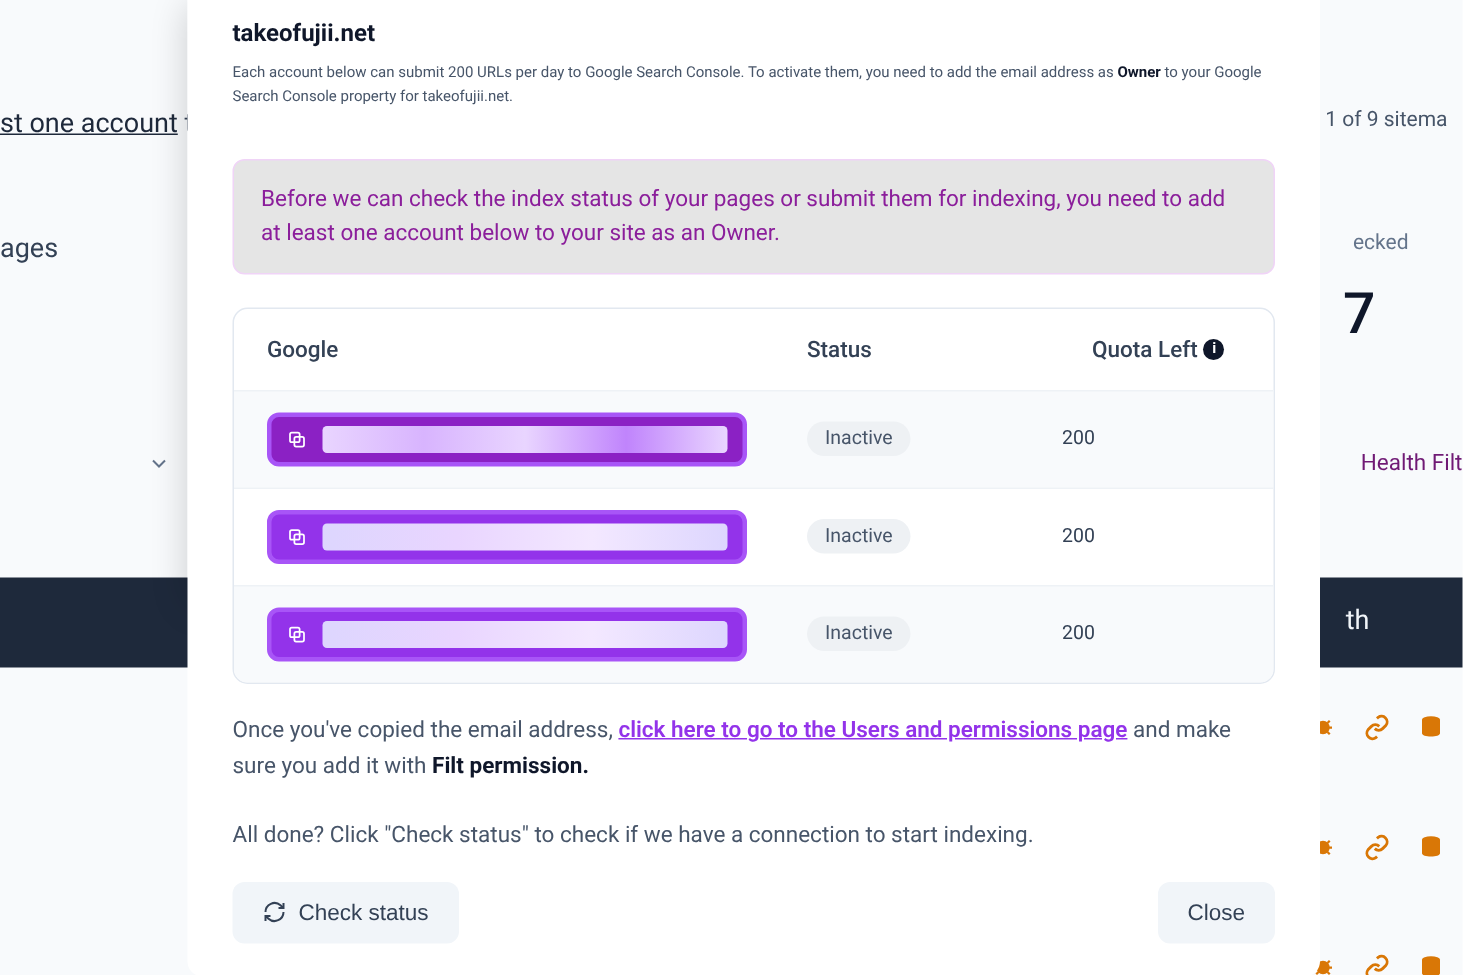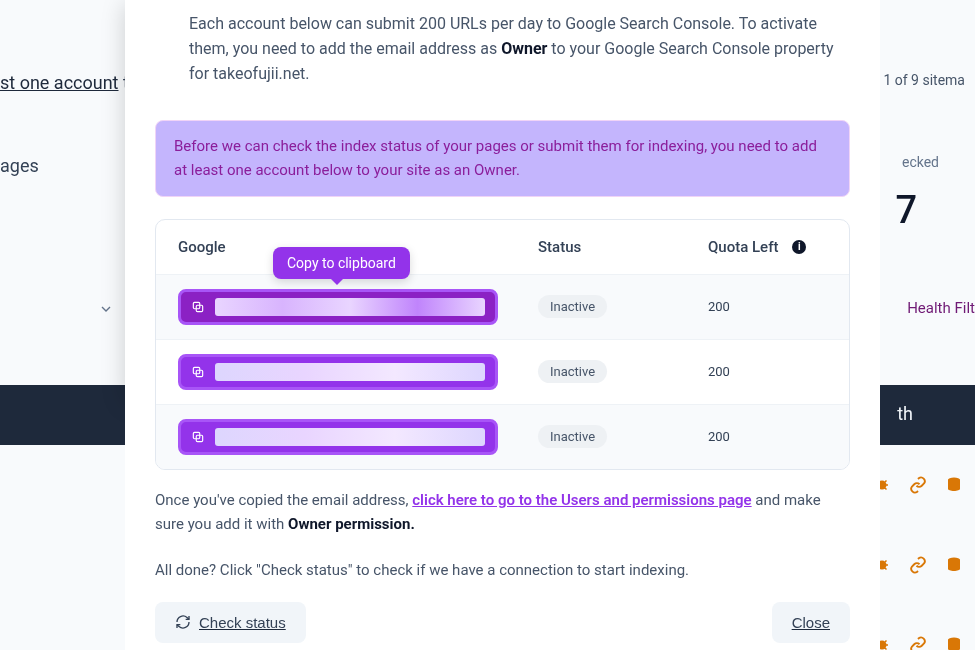--- a/index.html
+++ b/index.html
@@ -14,49 +14,49 @@
   .bg-big { position: absolute; right: 58px; top: 188px; font-size: 38px; font-weight: 500; color: #0f172a; }
   .bg-filter { position: absolute; right: 0; top: 299px; color: #701a75; font-size: 15px; }
   .bg-th { position: absolute; right: 62px; top: 403px; color: #f1f5f9; font-size: 18px; }
   .bg-icons-row { position: absolute; right: 12px; display: flex; gap: 18px; }
   .bg-ico { width: 18px; height: 18px; display: inline-block; }
   .modal-shadow { position: absolute; left: 125px; top: 0; width: 478px; height: 399px; background: rgba(0,0,0,0); box-shadow: 0 4px 24px rgba(0,0,0,0.18); pointer-events: none; border-radius: 0 0 6px 6px; }
 
   .modal { position: absolute; left: 125px; top: 0; width: 755px; background: #fff; border-radius: 0 0 10px 10px; padding-bottom: 22px; }
   .modal-head { padding: 12px 30px 20px 30px; }
   .title { font-size: 16px; font-weight: 700; color: #0f172a; margin-bottom: 10px; }
-  .desc { font-size: 16px; line-height: 1.55; color: #475569; margin-left: 34px; }
+  .desc { font-size: 10px; line-height: 1.55; color: #475569; }
   .desc b { color: #0f172a; font-weight: 700; }
-  .alert { margin: 14px 30px 0 30px; border: 1px solid #f0d4f7; background: #c4b5fd; color: #8b1e9b; border-radius: 8px; padding: 14px 18px; font-size: 15px; line-height: 1.55; }
+  .alert { margin: 14px 30px 0 30px; border: 1px solid #f0d4f7; background: #e5e5e5; color: #8b1e9b; border-radius: 8px; padding: 14px 18px; font-size: 15px; line-height: 1.55; }
 
   .table-wrap { margin: 22px 30px 0 30px; border: 1px solid #e2e8f0; border-radius: 10px; overflow: hidden; background: #fff; }
   .thead, .trow { display: grid; grid-template-columns: 360px 170px 1fr; align-items: center; }
   .thead { padding: 18px 22px; color: #334155; font-size: 15px; font-weight: 500; }
-  .th-quota { display: flex; align-items: center; gap: 14px; }
+  .th-quota { display: flex; align-items: center; gap: 4px; margin-left: 20px; }
   .info-dot { width: 14px; height: 14px; border-radius: 50%; background: #0f172a; color: #fff; font-size: 10px; display: inline-flex; align-items: center; justify-content: center; font-weight: 700; }
   .trow { padding: 14px 22px; border-top: 1px solid #eef2f6; }
   .trow:nth-child(even) { background: #f8fafc; }
 
   .email-chip { position: relative; width: 320px; height: 36px; border-radius: 8px; background: #8b21c4; border: 3px solid #a855f7; display: flex; align-items: center; padding: 0 10px; gap: 10px; }
   .email-chip.alt { background: #9333ea; }
   .copy-ico { width: 14px; height: 14px; color: #fff; flex-shrink: 0; }
   .blur-bar { flex: 1; height: 18px; border-radius: 3px; background: linear-gradient(90deg, #e9d5ff, #d8b4fe, #e9d5ff, #c084fc, #e9d5ff); filter: blur(0.3px); }
   .blur-bar.alt { background: linear-gradient(90deg, #ddd6fe, #e9d5ff, #f3e8ff, #ddd6fe); }
 
   .tooltip { position: absolute; left: 92px; top: -45px; background: #9333ea; color: #fff; font-size: 14px; padding: 8px 14px; border-radius: 8px; white-space: nowrap; box-shadow: 0 3px 10px rgba(0,0,0,0.15); }
   .tooltip::after { content: ""; position: absolute; left: 58px; bottom: -6px; border: 6px solid transparent; border-top-color: #9333ea; border-bottom: none; }
 
   .badge { display: inline-block; background: #eef1f4; color: #475569; font-size: 13px; padding: 4px 12px; border-radius: 12px; }
   .quota-val { color: #334155; font-size: 13px; }
 
   .below { padding: 18px 30px 0 30px; font-size: 15px; line-height: 1.6; color: #475569; }
   .below a { color: #9333ea; font-weight: 600; text-decoration: underline; }
   .below b { color: #0f172a; font-weight: 700; }
 
-  .actions { display: flex; justify-content: space-between; align-items: flex-end; padding: 20px 30px 0 30px; text-decoration: underline; }
+  .actions { display: flex; justify-content: space-between; align-items: flex-end; padding: 20px 30px 0 30px; }
   .btn { display: inline-flex; align-items: center; gap: 8px; background: #f1f5f9; border: none; border-radius: 8px; padding: 12px 20px; font-size: 15px; color: #334155; cursor: pointer; }
   .refresh-ico { width: 16px; height: 16px; }
 
   svg { display: block; }
 </style>
 </head>
 <body>
 
 <div class="bg">
   <div class="bg-text" style="left:0; top:72px;">
@@ -134,39 +134,39 @@
           <path d="M4 5v6c0 1.7 3.6 3 8 3s8-1.3 8-3V5M4 11v6c0 1.7 3.6 3 8 3s8-1.3 8-3v-6"></path>
         </svg>
       </span>
   </div>
 </div>
 
 <div class="modal-shadow"></div>
 
 <div class="modal">
   <div class="modal-head">
+    <div class="title">takeofujii.net</div>
     <p class="desc">
       <span>Each account below can submit 200 URLs per day to Google Search Console. To activate them, you need to add the email address as </span><b>Owner</b><span> to your Google Search Console property for takeofujii.net.</span>
     </p>
   </div>
   <div class="alert">Before we can check the index status of your pages or submit them for indexing, you need to add at least one account below to your site as an Owner.</div>
 
   <div class="table-wrap">
     <div class="thead">
       <div>Google</div>
       <div>Status</div>
       <div class="th-quota">
         <span>Quota Left</span>
         <span class="info-dot">i</span>
       </div>
     </div>
 
     <div class="trow">
       <div class="email-chip">
-        <div class="tooltip">Copy to clipboard</div>
         <span class="copy-ico">
           <svg viewBox="0 0 24 24" fill="none" stroke="currentColor" stroke-width="2">
               <rect x="9" y="9" width="11" height="11" rx="2"></rect>
               <rect x="4" y="4" width="11" height="11" rx="2"></rect>
             </svg>
         </span>
         <div class="blur-bar"></div>
       </div>
       <div><span class="badge">Inactive</span></div>
       <div class="quota-val">200</div>
@@ -196,21 +196,21 @@
         </span>
         <div class="blur-bar alt"></div>
       </div>
       <div><span class="badge">Inactive</span></div>
       <div class="quota-val">200</div>
     </div>
   </div>
 
   <div class="below">
     <p>
-      <span>Once you've copied the email address, </span><a href="#">click here to go to the Users and permissions page</a><span> and make sure you add it with </span><b>Owner permission.</b>
+      <span>Once you've copied the email address, </span><a href="#">click here to go to the Users and permissions page</a><span> and make sure you add it with </span><b>Filt permission.</b>
     </p>
     <p style="margin-top:22px;">All done? Click "Check status" to check if we have a connection to start indexing.</p>
   </div>
 
   <div class="actions">
     <button class="btn">
       <span class="refresh-ico">
         <svg viewBox="0 0 24 24" fill="none" stroke="currentColor" stroke-width="2">
             <path d="M3 12a9 9 0 0 1 15-6.7L21 8"></path>
             <path d="M21 3v5h-5"></path>

